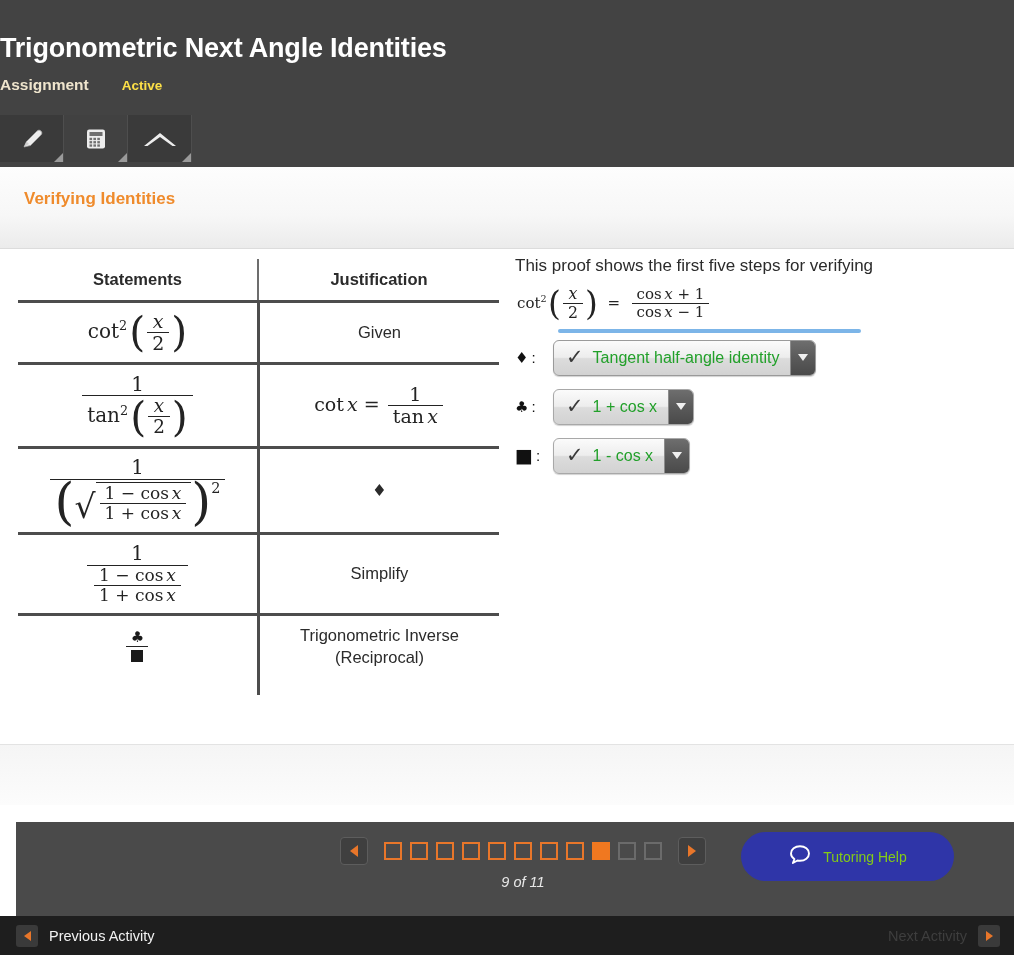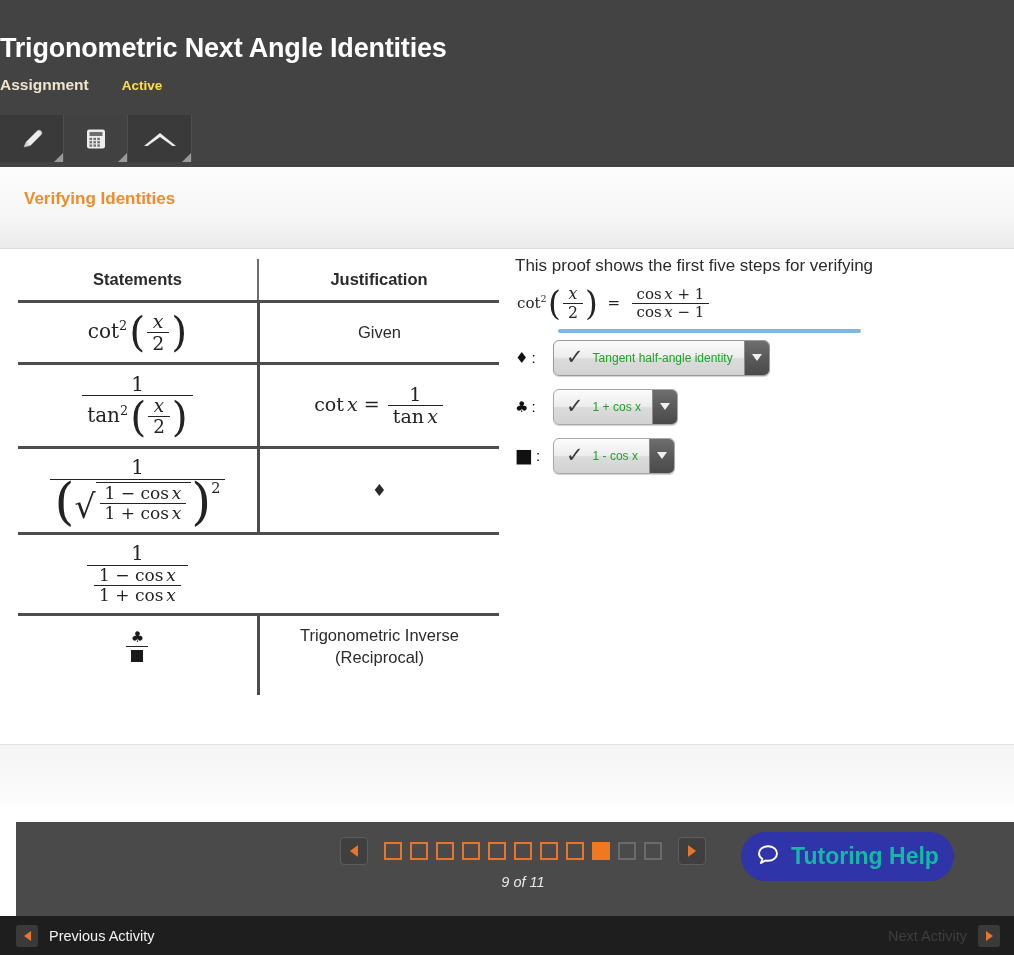--- a/index.html
+++ b/index.html
@@ -247,21 +247,21 @@
     white-space: nowrap;
   }
   .dd-check {
     font-size: 21px;
     color: #3a3a3a;
     font-weight: bold;
     line-height: 1;
     font-family: "DejaVu Sans", sans-serif;
   }
   .dd-text {
-    font-size: 12px;
+    font-size: 16px;
     color: #22a02a;
   }
   .dd-arrow {
     width: 25px;
     background: linear-gradient(to bottom, #6e6e6e 0%, #5a5a5a 50%, #4a4a4a 100%);
     border-left: 1px solid #8c8c8c;
     display: flex;
     align-items: center;
     justify-content: center;
   }
@@ -356,23 +356,23 @@
     width: 213px; height: 49px;
     background: #2f35a8;
     border-radius: 25px;
     display: flex;
     align-items: center;
     justify-content: center;
     gap: 11px;
     cursor: pointer;
   }
   .tutoring-btn .lbl {
-    font-size: 23px;
-    font-weight: bold;
-    color: #14b8a6;
+    font-size: 14px;
+    font-weight: normal;
+    color: #84cc16;
   }
 
   
   .activity-bar {
     position: absolute;
     left: 0; top: 916px;
     width: 1014px; height: 39px;
     background: #1e1e1e;
   }
   .act-prev, .act-next {
@@ -549,20 +549,23 @@
         <span class="m" style="font-size:17px;">
           <span class="frac">
               <span class="num" style="font-size:1.15em;">1</span>
               <span class="den"><span class="frac" style="font-size:1.0em;">
                   <span class="num">1 − <span class="mroman">cos</span> <span class="mi">x</span></span>
                   <span class="den">1 + <span class="mroman">cos</span> <span class="mi">x</span></span>
                 </span></span>
             </span>
         </span>
       </div>
+      <div class="pt-c2">
+        <span class="pt-just">Simplify</span>
+      </div>
     </div>
 
     <div class="pt-row last">
       <div class="pt-c1">
         <span class="m" style="font-size:17px;">
           <span class="frac">
               <span class="num"><span class="suitglyph">♣</span></span>
               <span class="den"><span class="sqglyph"></span></span>
             </span>
         </span>

